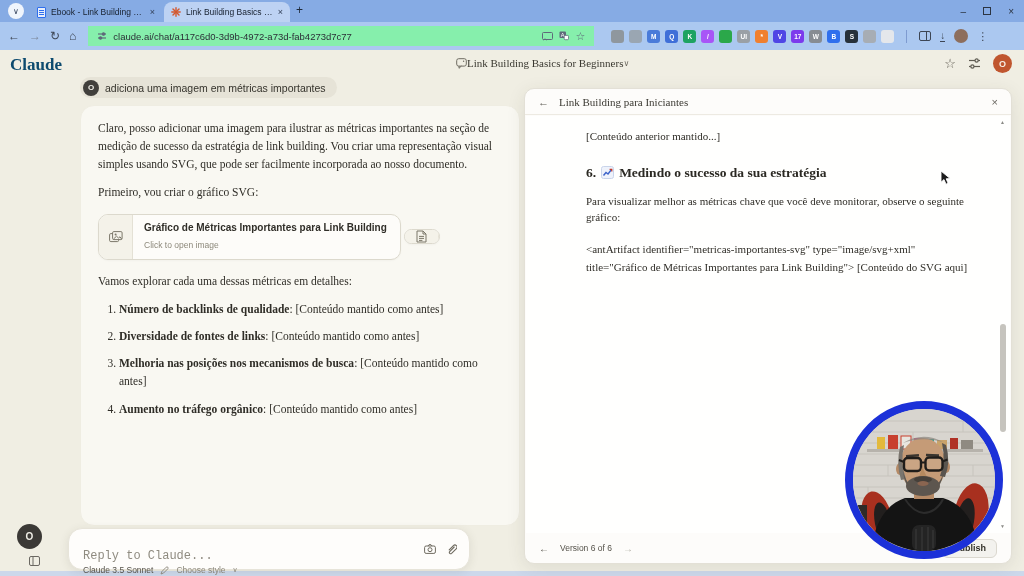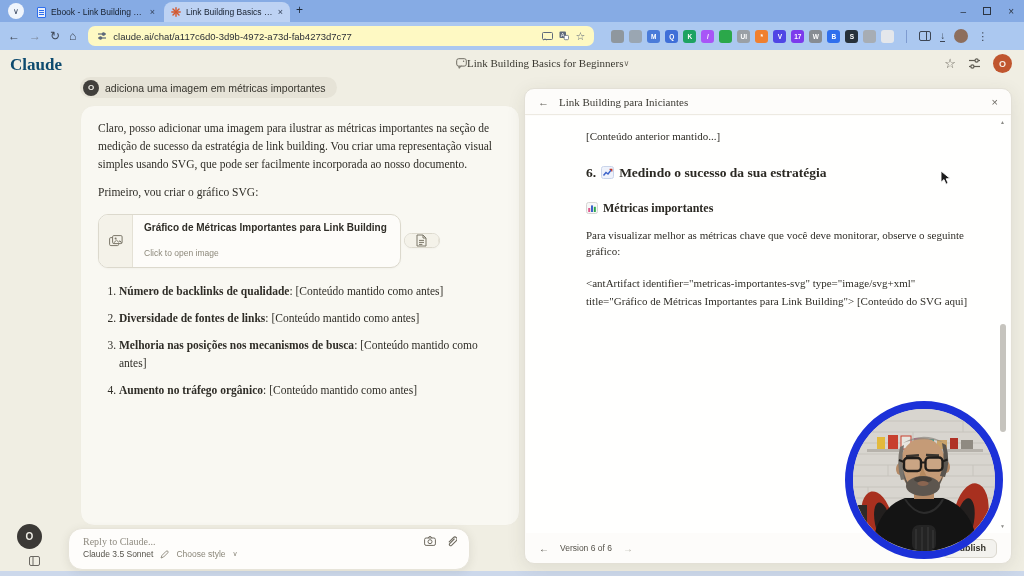--- a/index.html
+++ b/index.html
@@ -16,21 +16,21 @@
   .tab2 { left:164px; width:126px; background:#bdd2f3; border-radius:8px 8px 0 0; }
   .doc-fav { width:9px; height:11px; background:#e8eefb; border:1px solid #2f6fed; border-radius:1px; position:relative; flex:0 0 auto; }
   .doc-fav:before { content:""; position:absolute; left:1px; top:2px; width:5px; height:1px; background:#2f6fed; box-shadow:0 2px 0 #2f6fed, 0 4px 0 #2f6fed; }
   .newtab { position:absolute; left:296px; top:3px; font-size:12px; color:#1f2a3a; }
   .winctl { position:absolute; right:10px; top:0; height:22px; display:flex; align-items:center; gap:17px; color:#2b3442; font-size:10px; }
   .maxbox { width:8px; height:8px; border:1.2px solid #2b3442; display:inline-block; }
 
   .toolbar { position:absolute; top:22px; left:0; width:1024px; height:28px; background:#abc8f0; display:flex; align-items:center; padding:0 8px; gap:9px; }
   .navg { font-size:12px; color:#3d4654; }
   .navg.dim { color:#7c889a; }
-  .urlbar { width:506px; height:20px; background:#fef9c3; border-radius:7px; display:flex; align-items:center; padding:0 9px; gap:6px; margin-left:3px; }
+  .urlbar { width:506px; height:20px; background:#86efac; border-radius:0; display:flex; align-items:center; padding:0 9px; gap:6px; margin-left:3px; }
   .urltxt { font-size:9.5px; color:#2b2f36; white-space:nowrap; overflow:hidden; flex:1; }
   .pill-ic { color:#5f6a7a; font-size:9px; flex:0 0 auto; }
   .exts { display:flex; align-items:center; gap:5px; margin-left:8px; }
   .ext { position:relative; width:13px; height:13px; flex:0 0 auto; }
   .extbg { position:absolute; inset:0; border-radius:3px; }
   .extg { position:absolute; inset:0; display:flex; align-items:center; justify-content:center; color:#fff; font-size:6.5px; font-weight:bold; font-style:normal; }
   .tdiv { width:1px; height:13px; background:#7e9bd0; margin:0 3px; }
   .avatar-sm { width:14px; height:14px; border-radius:50%; background:#8d6e5c; }
 
   
@@ -46,28 +46,28 @@
   .ubub { position:absolute; left:80px; top:77px; height:21px; background:#e6e3d7; border-radius:11px; display:flex; align-items:center; gap:6px; padding:0 11px 0 3px; }
   .ubub .uav { width:16px; height:16px; border-radius:50%; background:#413f3c; color:#efede6; font-size:8px; display:flex; align-items:center; justify-content:center; font-weight:bold; }
   .ubub .utxt { font-size:10.5px; color:#35332c; white-space:nowrap; }
 
   .chatcard { position:absolute; left:80px; top:105px; width:440px; height:421px; background:#f9f8f2; border:1px solid #efede2; border-radius:14px; padding:13px 17px 0 17px; overflow:hidden; font-family:"Liberation Serif", serif; font-size:11.5px; line-height:1.58; color:#2f2d27; z-index:1; }
   .chatcard p { margin:0 0 10px; }
   .acard { display:inline-flex; align-items:stretch; background:#fdfcf9; border:1px solid #dcd9cd; border-radius:10px; margin:2px 0 12px; overflow:hidden; box-shadow:0 1px 2px rgba(0,0,0,.03); }
   .acard .icell { width:34px; background:#f4f2e9; border-right:1px solid #e4e1d5; display:flex; align-items:center; justify-content:center; color:#7b7769; }
   .acard .binfo { padding:5px 13px 6px 11px; font-family:"Liberation Sans", sans-serif; }
   .acard .at { font-size:10px; font-weight:bold; color:#302e28; white-space:nowrap; }
-  .acard .as { font-size:8.5px; color:#8d897b; margin-top:12px; }
+  .acard .as { font-size:8.5px; color:#8d897b; margin-top:4px; }
   .chatcard ol { margin:2px 0 10px; padding-left:21px; }
   .chatcard li { margin:0 0 9px; }
 
   
   .composer { position:absolute; left:68px; top:528px; width:402px; height:42px; background:#fefdfb; border:1px solid #e7e4d9; border-radius:14px; box-shadow:0 2px 10px rgba(60,55,40,.10); padding:6px 12px 0 14px; z-index:4; }
   .crow1 { display:flex; align-items:center; gap:10px; }
-  .cinput { flex:1; border:none; outline:none; background:transparent; font-family:Liberation Serif, serif; font-size:10px; color:#55524a; }
+  .cinput { flex:1; border:none; outline:none; background:transparent; font-family:Liberation Mono, monospace; font-size:12px; color:#55524a;margin-top:14px; }
   .cinput::placeholder { color:#8f8b80; }
   .cic { color:#6f6b60; display:flex; }
   .crow2 { display:flex; align-items:center; gap:7px; margin-top:2px; }
   .cmodel { font-size:8.5px; color:#55524a; }
   .cstyle { font-size:8.5px; color:#8a8679; }
   .cchv { font-size:7px; color:#8a8679; }
 
   .flav { position:absolute; left:17px; top:524px; width:25px; height:25px; border-radius:50%; background:#3b3936; color:#efede6; display:flex; align-items:center; justify-content:center; font-size:10px; font-weight:bold; z-index:4; }
   .ftog { position:absolute; left:29px; top:552px; z-index:4; color:#6b6862; }
 
@@ -284,20 +284,21 @@
     <div class="icell">
       <svg width="11" height="13" viewBox="0 0 11 13">
         <path d="M1 1 h6 l3 3 v8 h-9 z" fill="none" stroke="#7b7769"></path>
           <path d="M7 1 v3 h3" fill="none" stroke="#7b7769"></path>
         <line x1="3" y1="6.4" x2="8" y2="6.4" stroke="#7b7769"></line>
           <line x1="3" y1="8.4" x2="8" y2="8.4" stroke="#7b7769"></line>
           <line x1="3" y1="10.4" x2="6.4" y2="10.4" stroke="#7b7769"></line>
       </svg>
     </div>
   </div>
+  <p>Vamos explorar cada uma dessas métricas em detalhes:</p>
   <ol>
 
   <li class="mi"><b>Número de backlinks de qualidade</b><span>: [Conteúdo mantido como antes]</span></li>
       <li class="mi"><b>Diversidade de fontes de links</b><span>: [Conteúdo mantido como antes]</span></li>
       <li class="mi"><b>Melhoria nas posições nos mecanismos de busca</b><span>: [Conteúdo mantido como antes]</span></li>
       <li class="mi"><b>Aumento no tráfego orgânico</b><span>: [Conteúdo mantido como antes]</span></li>
     </ol>
   
   
   
@@ -348,29 +349,20 @@
   <div class="pbody">
     <div class="l1">[Conteúdo anterior mantido...]</div>
     <div class="ph2">
       <span>6.</span>
       <svg width="13" height="13" viewBox="0 0 13 13">
         <rect x="0.5" y="0.5" width="12" height="12" rx="2" fill="#eef2fb" stroke="#c9d4ea"></rect>
         <path d="M2.5 9.5 L5 6.5 L7 8 L10.5 3.5" fill="none" stroke="#3b62c9" stroke-width="1.4"></path>
         <path d="M8.6 3.3 h2.2 v2.2" fill="none" stroke="#c0392b" stroke-width="1.2"></path>
       </svg>
       <span>Medindo o sucesso da sua estratégia</span>
-    </div>
-    <div class="ph3">
-      <svg width="12" height="12" viewBox="0 0 12 12">
-        <rect x="0.5" y="0.5" width="11" height="11" rx="2" fill="#f7f7f7" stroke="#d5d5d2"></rect>
-        <rect x="2.2" y="6" width="2" height="4" fill="#e05a8a"></rect>
-          <rect x="5" y="3.4" width="2" height="6.6" fill="#3b62c9"></rect>
-          <rect x="7.8" y="4.8" width="2" height="5.2" fill="#2ba84a"></rect>
-      </svg>
-      <span>Métricas importantes</span>
     </div>
     <div class="pp1">Para visualizar melhor as métricas chave que você deve monitorar, observe o seguinte gráfico:</div>
     <div class="pp2">&lt;antArtifact identifier="metricas-importantes-svg" type="image/svg+xml" title="Gráfico de Métricas Importantes para Link Building"&gt; [Conteúdo do SVG aqui]</div>
   </div>
   <div class="pscroll">
     <span class="sarrow" style="top:0">▲</span>
     <span class="sthumb"></span>
     <span class="sarrow" style="bottom:0">▼</span>
   </div>
   <div class="pfoot">

